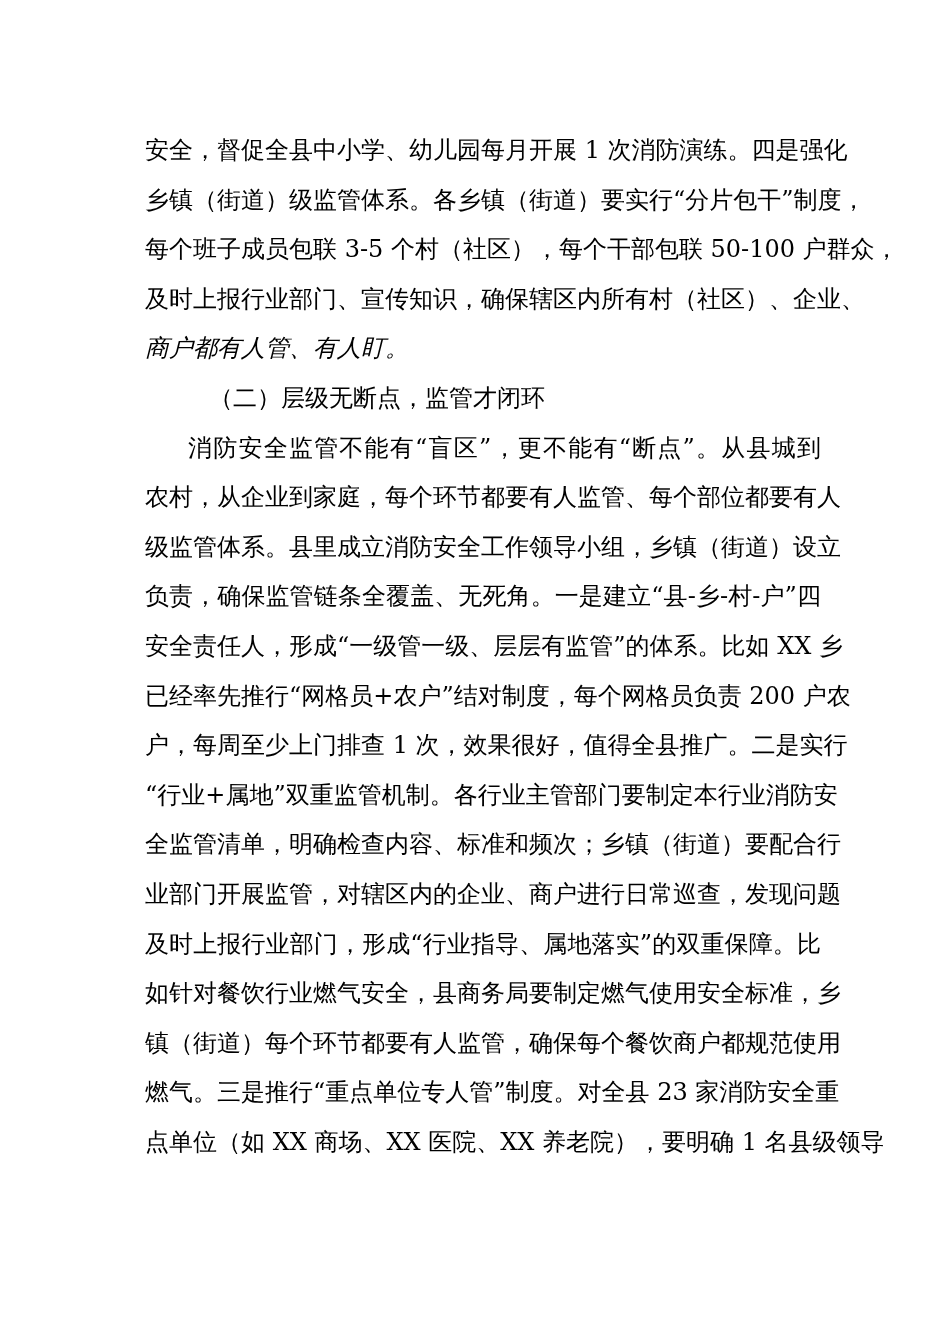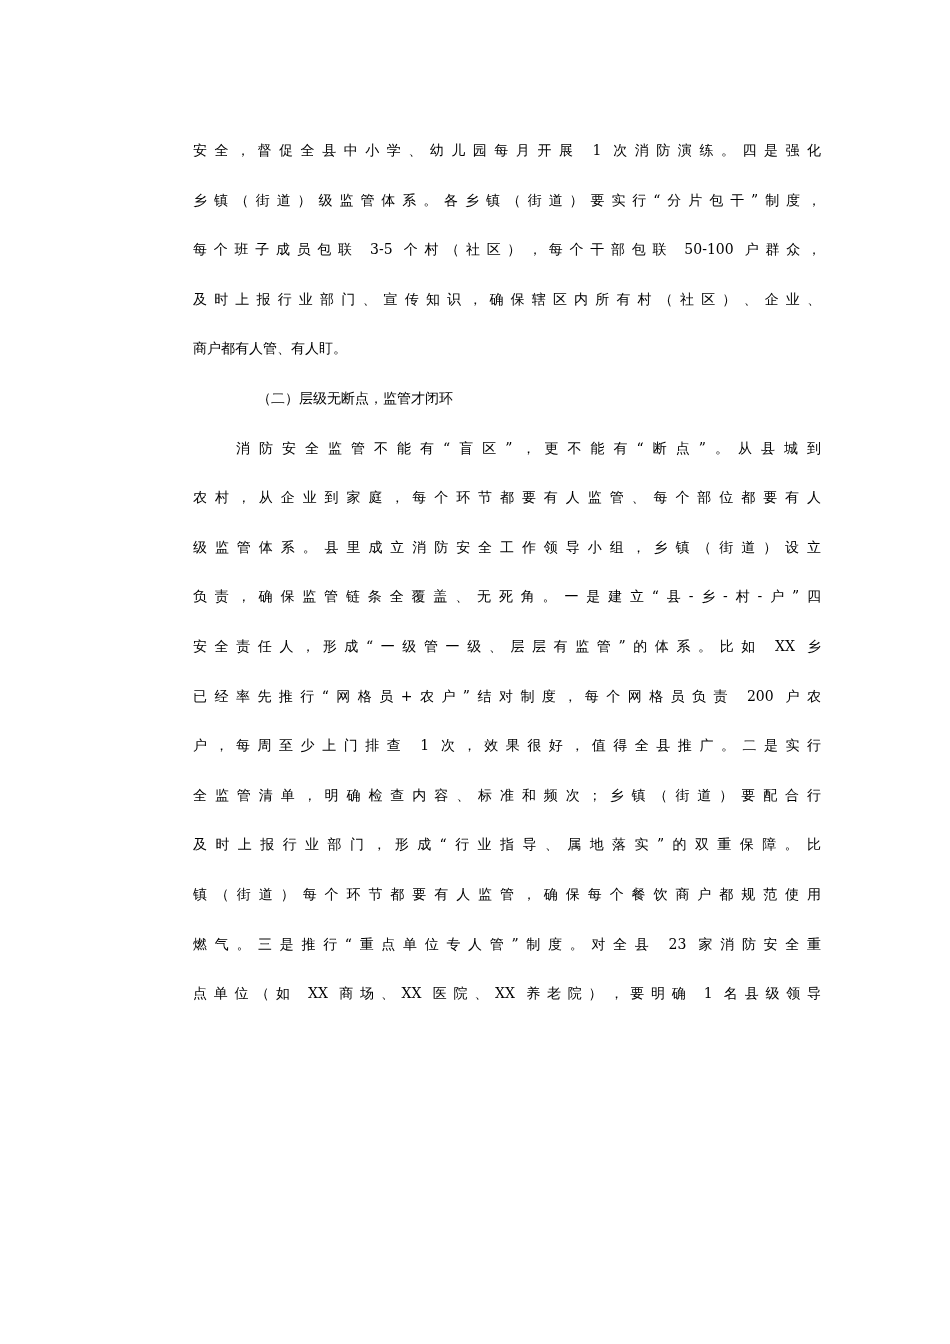--- a/index.html
+++ b/index.html
@@ -25,29 +25,29 @@
     }
     .body-text {
       position: absolute;
       left: 145px;
       top: 128px;
       width: 676px;
     }
     .line {
       height: 49.6px;
       line-height: 44px;
-      font-size: 14px;
+      font-size: 24px;
       white-space: nowrap;
       text-align: justify;
       text-align-last: justify;
       overflow: visible;
-      margin-left: 48px;
     }
     .line.last {
       text-align-last: left;
+      font-style: italic;
     }
     .line.indent {
       padding-left: 43px;
     }
     .line.heading {
       padding-left: 64px;
       text-align-last: left;
     }
   </style>
 </head>
@@ -64,20 +64,23 @@
 
     <div class="line heading">（二）层级无断点，监管才闭环</div>
 
     <div class="line indent">消防安全监管不能有“盲区”，更不能有“断点”。从县城到</div>
     <div class="line">农村，从企业到家庭，每个环节都要有人监管、每个部位都要有人</div>
     <div class="line">级监管体系。县里成立消防安全工作领导小组，乡镇（街道）设立</div>
     <div class="line">负责，确保监管链条全覆盖、无死角。一是建立“县-乡-村-户”四</div>
     <div class="line">安全责任人，形成“一级管一级、层层有监管”的体系。比如 XX 乡</div>
     <div class="line">已经率先推行“网格员+农户”结对制度，每个网格员负责 200 户农</div>
     <div class="line">户，每周至少上门排查 1 次，效果很好，值得全县推广。二是实行</div>
+    <div class="line">“行业+属地”双重监管机制。各行业主管部门要制定本行业消防安</div>
     <div class="line">全监管清单，明确检查内容、标准和频次；乡镇（街道）要配合行</div>
+    <div class="line">业部门开展监管，对辖区内的企业、商户进行日常巡查，发现问题</div>
     <div class="line">及时上报行业部门，形成“行业指导、属地落实”的双重保障。比</div>
+    <div class="line">如针对餐饮行业燃气安全，县商务局要制定燃气使用安全标准，乡</div>
     <div class="line">镇（街道）每个环节都要有人监管，确保每个餐饮商户都规范使用</div>
     <div class="line">燃气。三是推行“重点单位专人管”制度。对全县 23 家消防安全重</div>
     <div class="line">点单位（如 XX 商场、XX 医院、XX 养老院），要明确 1 名县级领导</div>
 
   </div>
 </div>
 
 </body></html>

